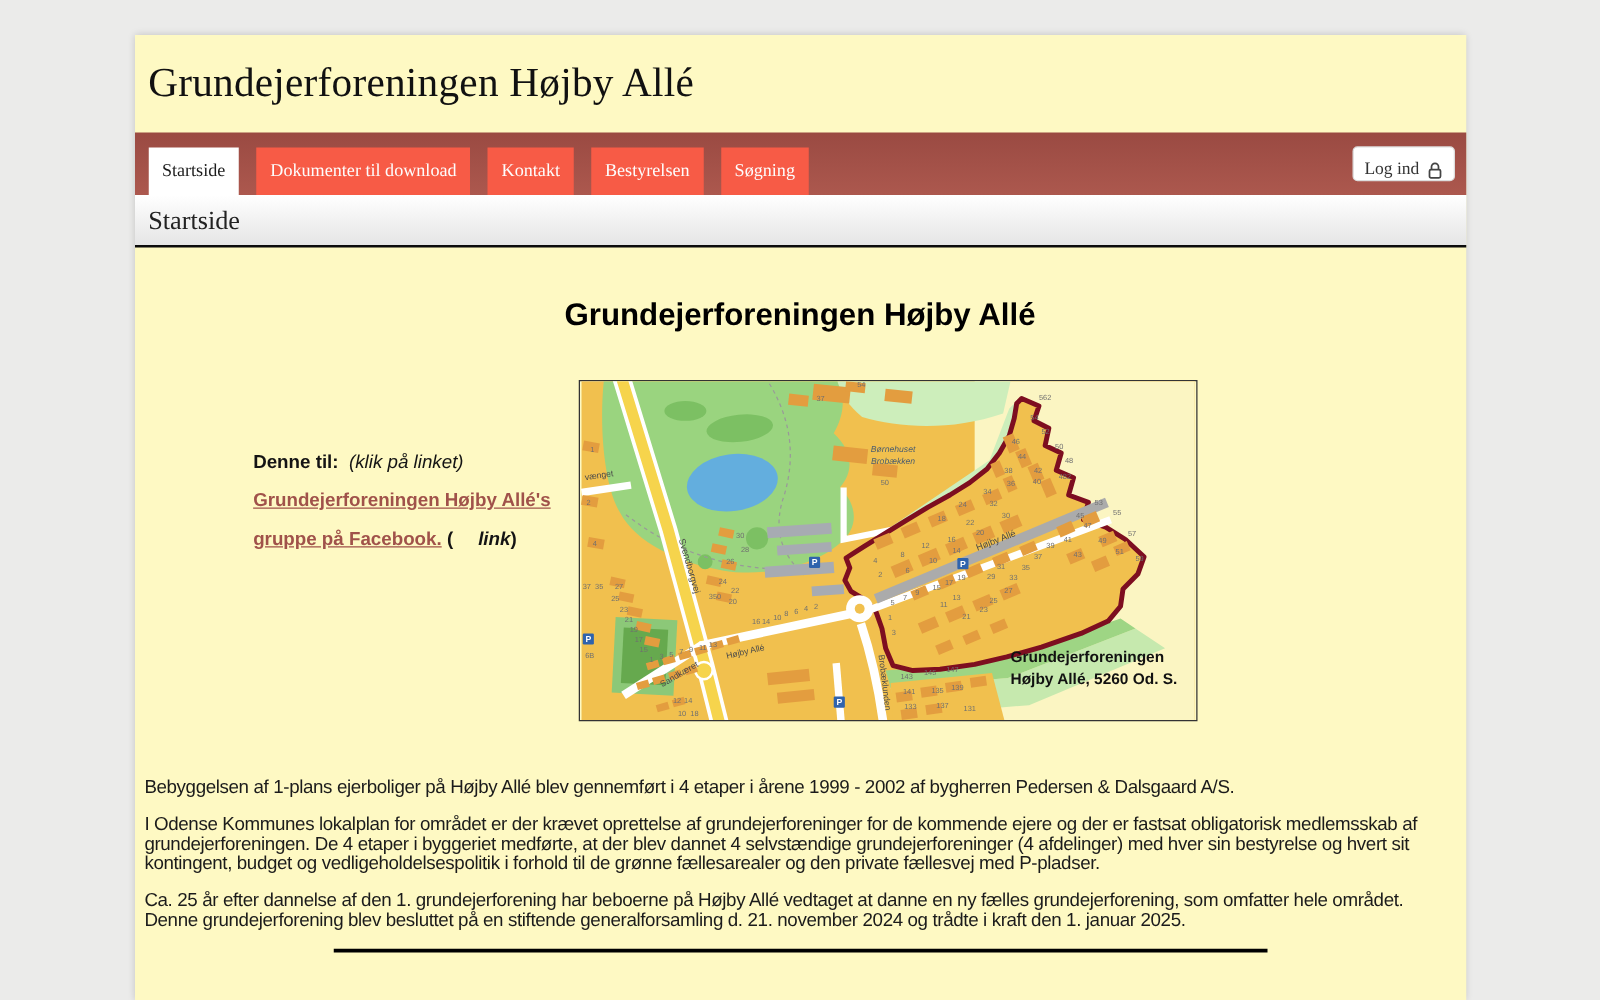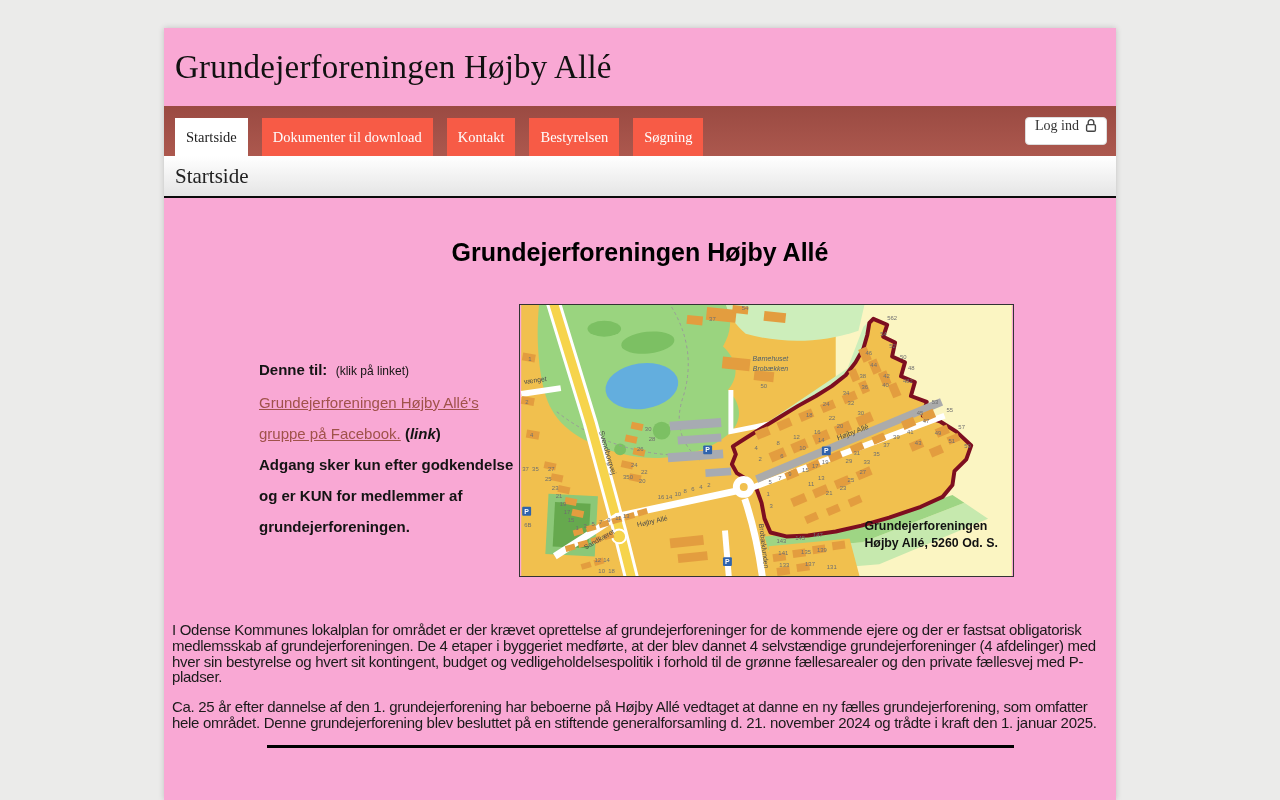--- a/index.html
+++ b/index.html
@@ -4,23 +4,23 @@
 <style>
   * { box-sizing: border-box; }
   html,body { margin:0; padding:0; }
   body {
     width:1280px; height:800px; overflow:hidden;
     background:#ebebea;
     font-family:"Liberation Sans", sans-serif;
   }
   .page {
     position:relative;
-    width:952px; margin:28px auto 0;
+    width:1065px; margin:28px auto 0;
     min-height:772px;
-    background:#f9a8d4;
+    background:#fef9c3;
     box-shadow:0 0 6px rgba(0,0,0,.18);
   }
   
   .masthead { height:78px; display:flex; align-items:center; padding-left:11px; }
   .site-title {
     margin:0; font-family:"Liberation Serif", serif;
     font-size:33px; font-weight:400; color:#111; letter-spacing:.2px;
   }
   
   .navbar {
@@ -30,21 +30,21 @@
   .tabs { position:absolute; left:11px; bottom:0; display:flex; gap:14px; align-items:flex-end; }
   .tab {
     height:38px; display:flex; align-items:center;
     padding:0 11px; background:#f75b46; color:#fdfdfd;
     font-family:"Liberation Serif", serif; font-size:14.5px;
     white-space:nowrap; cursor:pointer; border:none;
   }
   .tab.active { background:#ffffff; color:#1c1c1c; }
   .login-btn {
     position:absolute; right:9px; top:11px; height:28px;
-    display:flex; align-items:flex-start; gap:6px;
+    display:flex; align-items:flex-end; gap:6px;
     background:#ffffff; border:1px solid #ddd; border-radius:4px;
     padding:0 9px; cursor:pointer;
     font-family:"Liberation Serif", serif; font-size:14px; color:#333;
   }
   
   .breadcrumb {
     height:42px; display:flex; align-items:center; padding-left:11px;
     background:linear-gradient(to bottom, #ffffff, #e5e5e5);
     border-bottom:2px solid #0b0b0b;
     font-family:"Liberation Serif", serif; font-size:21px; color:#222;
@@ -52,23 +52,23 @@
   
   .page-heading {
     margin:40px 0 0; text-align:center;
     font-size:25px; font-weight:bold; color:#000;
   }
   .content-row { display:flex; margin:37px 0 0 95px; }
   .link-block {
     width:260px; padding-top:50px;
     font-size:15px; font-weight:bold; color:#141414; line-height:31px;
   }
-  .link-hint { font-weight:400; font-size:12px; }
-  .fb-link { color:#a0524a; font-weight:normal; text-decoration:underline; cursor:pointer; }
-  .suffix-word { font-style:italic; }
+  .link-hint { font-weight:400; font-style:italic; font-size:15px; }
+  .fb-link { color:#a0524a; font-weight:bold; text-decoration:underline; cursor:pointer; }
+  .suffix-word { font-style:italic;margin-left:20px; }
   .map-figure { margin:0 0 0 0; border:1.5px solid #333; line-height:0; align-self:flex-start; }
   .paragraphs {
     margin:45px 9px 0 8px; color:#1b1b1b;
     font-size:15px; line-height:1.05; letter-spacing:-0.3px;
   }
   .paragraphs p { margin:0 0 14px; }
   .divider { width:747px; margin:0 auto; border:none; border-top:3px solid #000; }
   
   .hn { font-size:6px; fill:#6f6f6f; }
   .street { fill:#4a4a4a; font-size:7px; }
@@ -115,21 +115,20 @@
     <div class="content-row">
       <div class="link-block">
         <div>
           <span>Denne til:</span>&nbsp;
           <span class="link-hint">(klik på linket)</span>
         </div>
         <div>
           <a class="fb-link">Grundejerforeningen Højby Allé's gruppe på Facebook.</a>
           <span><span>(</span><span class="suffix-word">link</span><span>)</span></span>
         </div>
-        <div>Adgang sker kun efter godkendelse og er KUN for medlemmer af grundejerforeningen.</div>
       </div>
 
       <figure class="map-figure">
         <svg width="493" height="271" viewBox="0 0 496 274" font-family="Liberation Sans, sans-serif">
 
           <rect width="496" height="274" fill="#f1c04e"></rect>
           <rect x="318" width="178" height="274" fill="#fbf5c2"></rect>
 
           <path d="M18,0 L207,0 C214,14 212,28 204,42 C219,56 221,72 209,86 C224,101 224,119 209,131 C189,149 149,159 114,153 C79,147 44,131 31,106 C19,86 14,40 18,0 Z" fill="#9ad47f"></path>
           <path d="M207,0 L347,0 L341,26 C300,40 258,38 227,29 C216,20 210,10 207,0 Z" fill="#cdeebb"></path>
@@ -386,19 +385,20 @@
               <text x="88" y="271" class="hn">18</text>
               <text x="190" y="16" class="hn">37</text>
               <text x="223" y="5" class="hn">54</text>
               <text x="242" y="84" class="hn">50</text>
             </g>
         </svg>
       </figure>
     </div>
 
     <div class="paragraphs">
+      <p>Bebyggelsen af 1-plans ejerboliger på Højby Allé blev gennemført i 4 etaper i årene 1999 - 2002 af bygherren Pedersen &amp; Dalsgaard A/S.</p>
       <p>I Odense Kommunes lokalplan for området er der krævet oprettelse af grundejerforeninger for de kommende ejere og der er fastsat obligatorisk medlemsskab af grundejerforeningen. De 4 etaper i byggeriet medførte, at der blev dannet 4 selvstændige grundejerforeninger (4 afdelinger) med hver sin bestyrelse og hvert sit kontingent, budget og vedligeholdelsespolitik i forhold til de grønne fællesarealer og den private fællesvej med P-pladser.</p>
       <p>Ca. 25 år efter dannelse af den 1. grundejerforening har beboerne på Højby Allé vedtaget at danne en ny fælles grundejerforening, som omfatter hele området. Denne grundejerforening blev besluttet på en stiftende generalforsamling d. 21. november 2024 og trådte i kraft den 1. januar 2025.</p>
     </div>
 
     <hr class="divider">
   </div>
 </div>
 
 </body></html>

